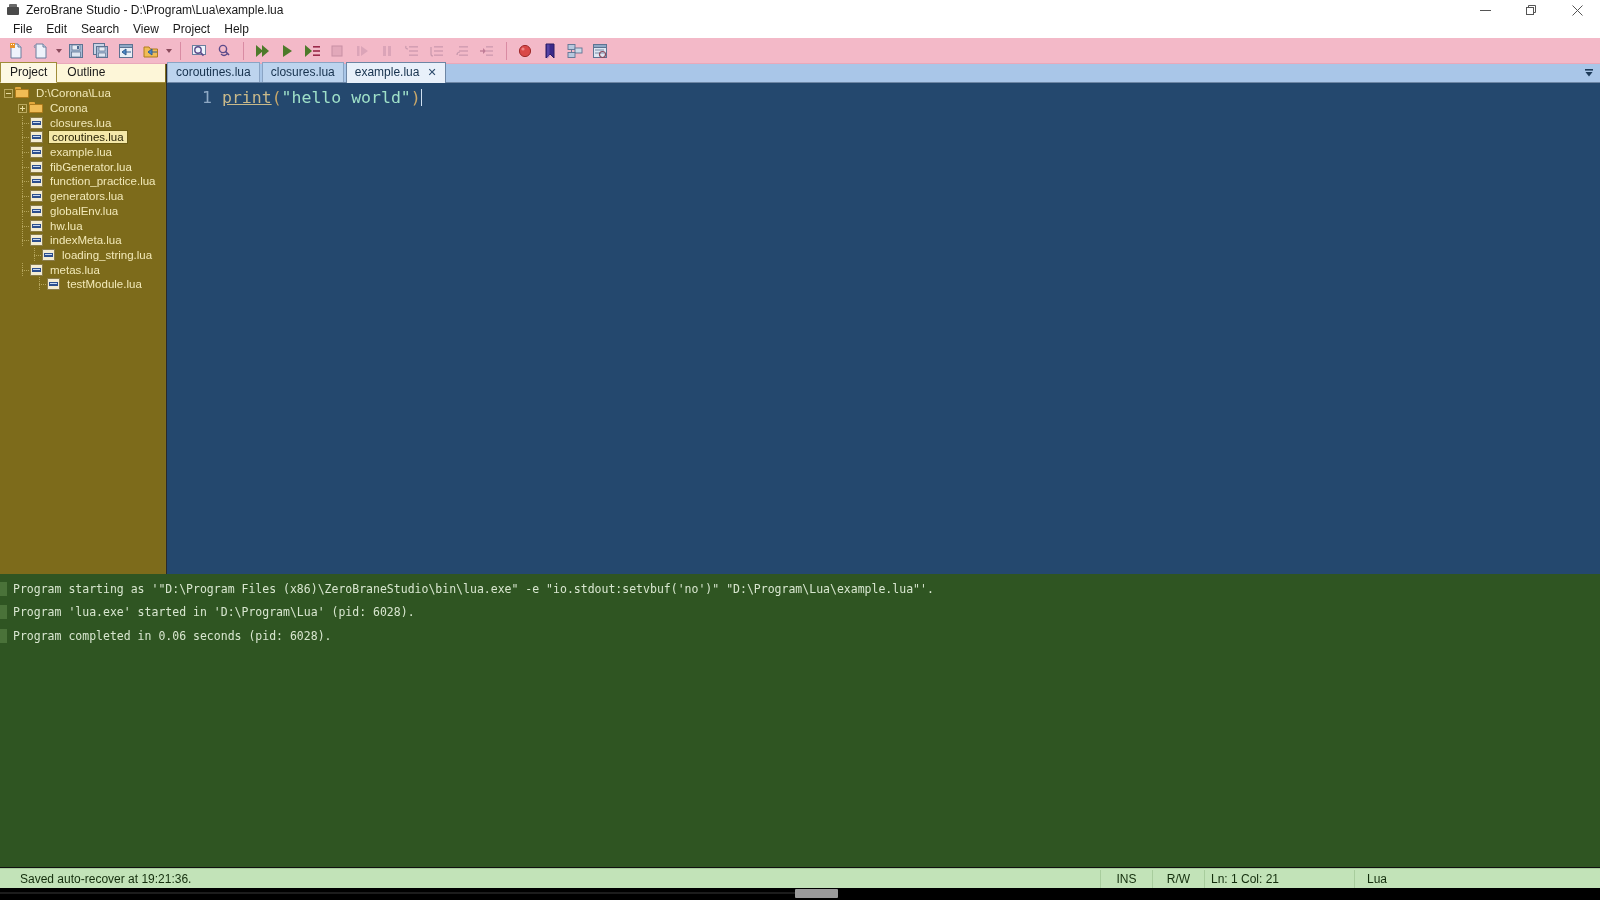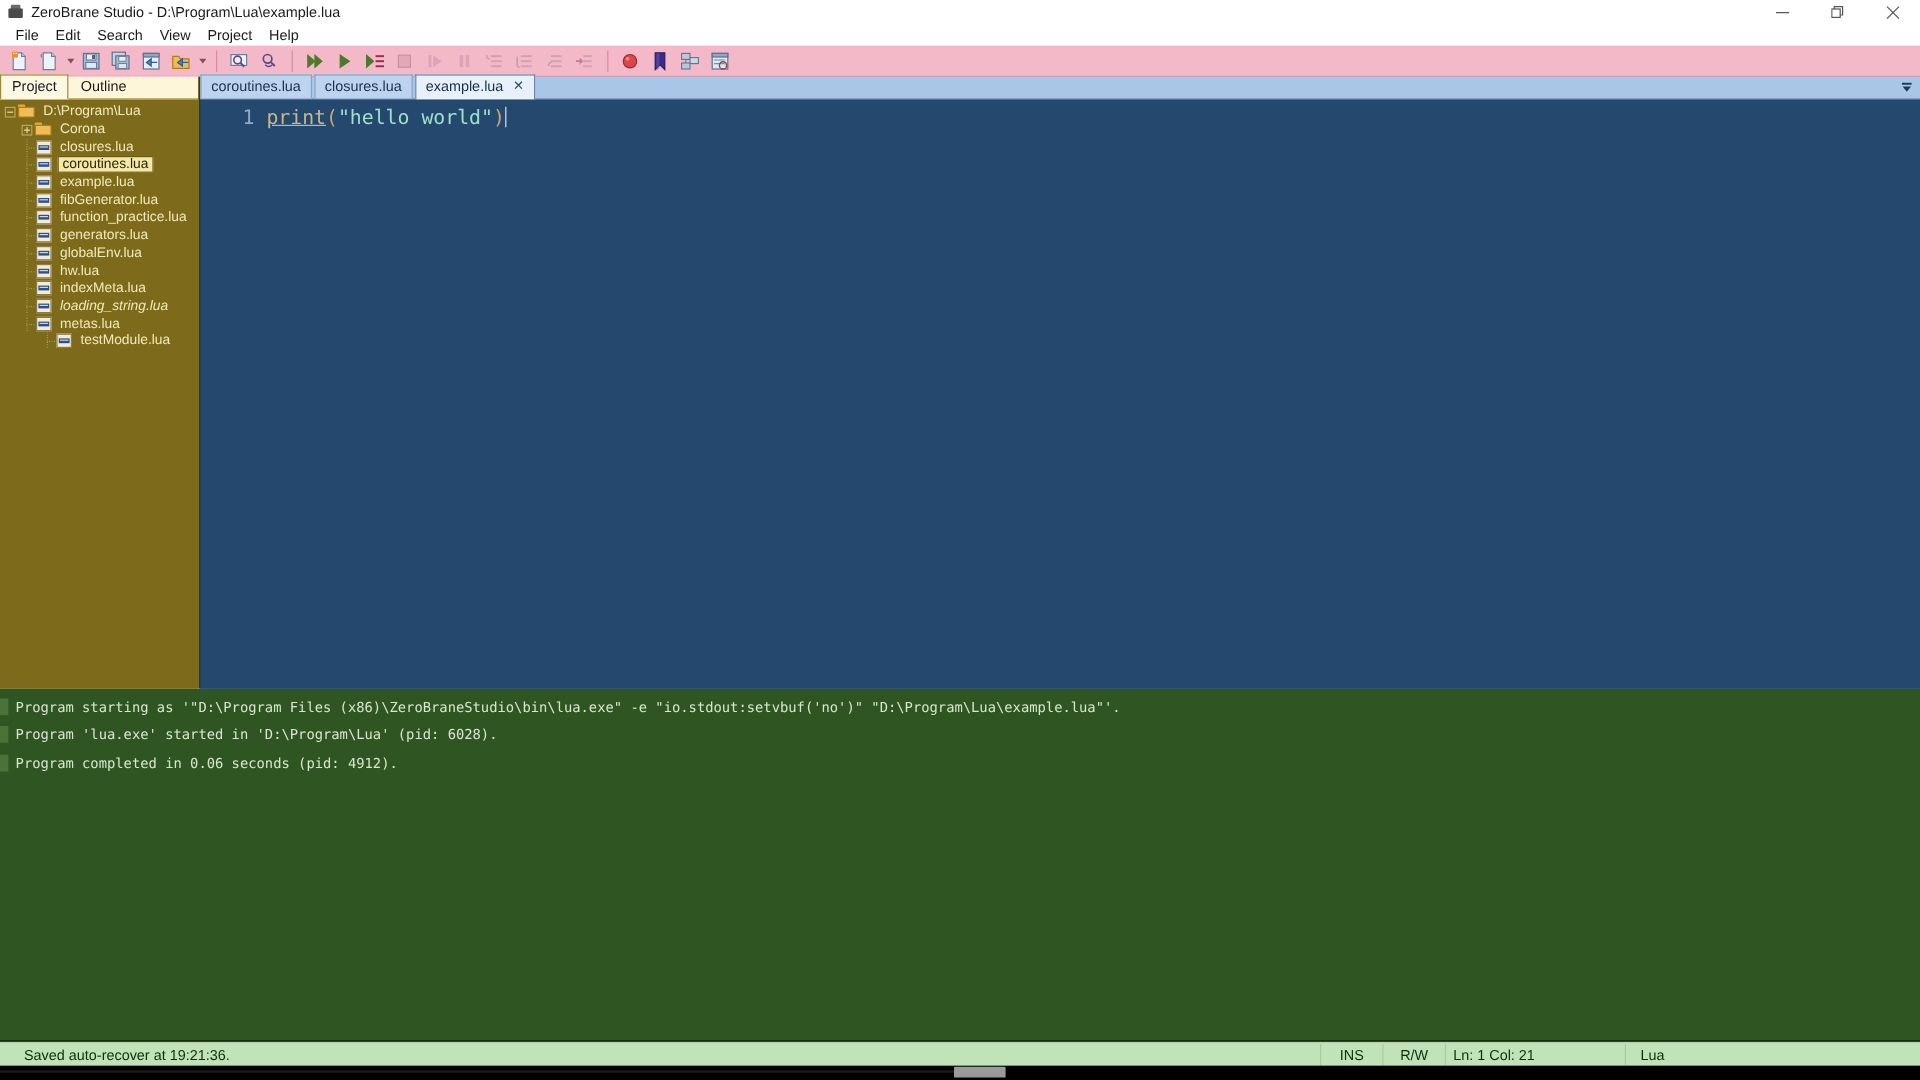--- a/index.html
+++ b/index.html
@@ -517,21 +517,21 @@
       </div>
       <div class="tree" id="tree">
           <div class="trow" style="padding-left: 2px;">
             <span class="tw">
               <span class="expander"></span>
             </span>
             <span class="folder">
               <span class="f-tab"></span>
               <span class="f-body"></span>
             </span>
-            <span class="tlabel">D:\Program\Lua</span>
+            <span class="tlabel">D:\Corona\Lua</span>
           </div>
           <div class="trow" style="padding-left: 16px;">
             <span class="tw">
               <span class="expander plus"></span>
             </span>
             <span class="folder">
               <span class="f-tab"></span>
               <span class="f-body"></span>
             </span>
             <span class="tlabel">Corona</span>
@@ -601,21 +601,21 @@
             <span class="tlabel">hw.lua</span>
           </div>
           <div class="trow" style="padding-left: 16px;">
             <span class="dash"></span>
             <span class="luaicon">
               <span class="page"></span>
               <span class="bar"></span>
             </span>
             <span class="tlabel">indexMeta.lua</span>
           </div>
-          <div class="trow" style="padding-left: 16px; font-style: italic;">
+          <div class="trow" style="padding-left: 28px;">
             <span class="dash"></span>
             <span class="luaicon">
               <span class="page"></span>
               <span class="bar"></span>
             </span>
             <span class="tlabel">loading_string.lua</span>
           </div>
           <div class="trow" style="padding-left: 16px;">
             <span class="dash"></span>
             <span class="luaicon">
@@ -660,21 +660,21 @@
           <span class="codetext"><span class="k-fn">print</span><span class="k-par">(</span><span class="k-str">"hello world"</span><span class="k-par">)</span><span class="caret"></span></span>
         </div>
       </div>
     </div>
   </div>
 
   <div class="outpane">
     <div class="console" id="console">
         <div class="cline"><span class="cmark"></span><span>Program starting as '"D:\Program Files (x86)\ZeroBraneStudio\bin\lua.exe" -e "io.stdout:setvbuf('no')" "D:\Program\Lua\example.lua"'.</span></div>
         <div class="cline"><span class="cmark"></span><span>Program 'lua.exe' started in 'D:\Program\Lua' (pid: 6028).</span></div>
-        <div class="cline"><span class="cmark"></span><span>Program completed in 0.06 seconds (pid: 4912).</span></div>
+        <div class="cline"><span class="cmark"></span><span>Program completed in 0.06 seconds (pid: 6028).</span></div>
       </div>
   </div>
 
   <div class="statusbar">
     <span class="sb-msg">Saved auto-recover at 19:21:36.</span>
     <span class="sb-spacer"></span>
     <span class="sb-cell sb-ins">INS</span>
     <span class="sb-cell sb-rw">R/W</span>
     <span class="sb-cell sb-ln">Ln: 1 Col: 21</span>
     <span class="sb-cell sb-lang">Lua</span>

